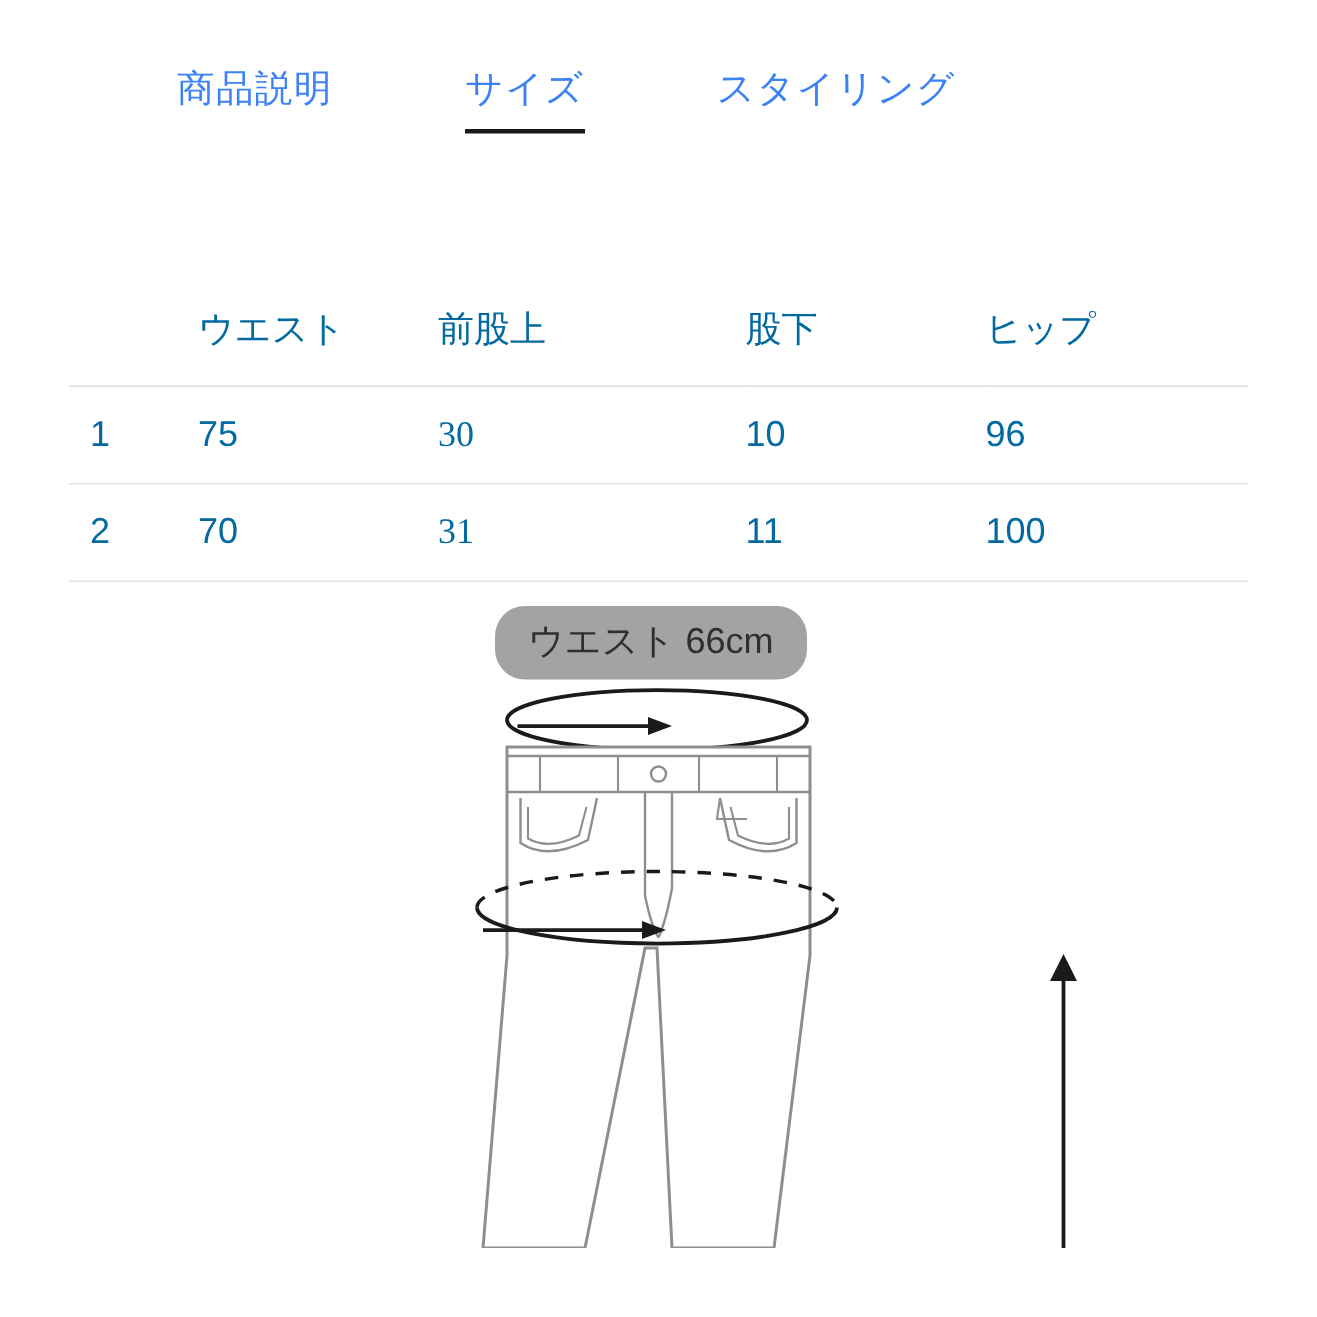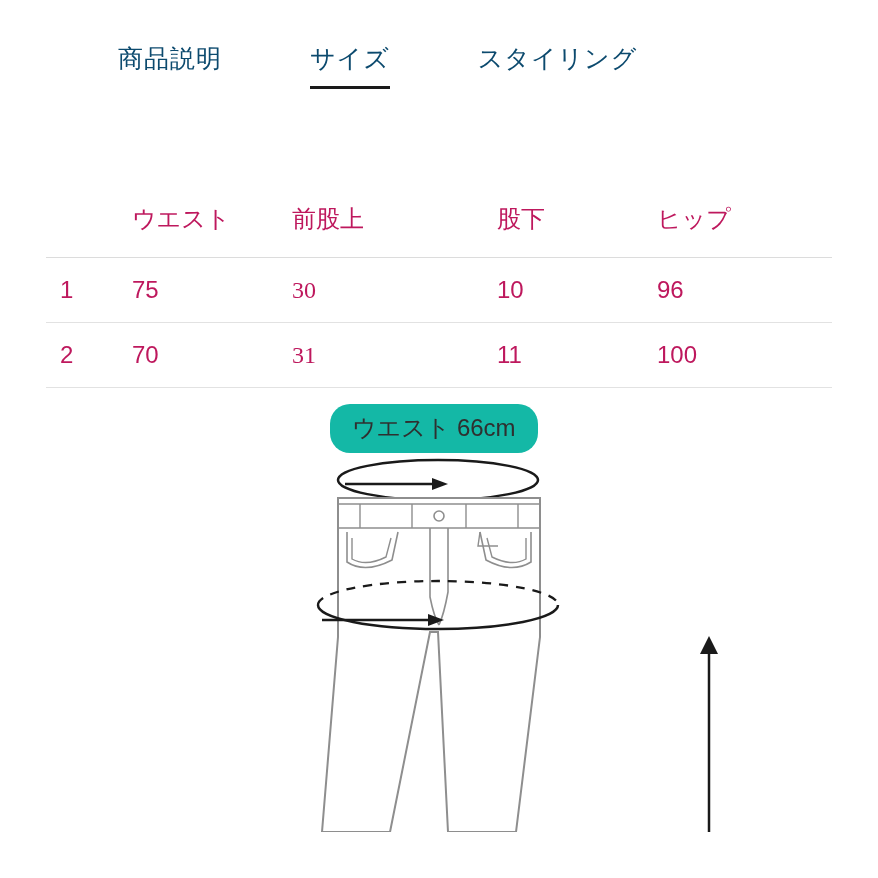--- a/index.html
+++ b/index.html
@@ -22,21 +22,21 @@
     align-items: flex-start;
     justify-content: flex-start;
     padding-top: 42px;
     padding-left: 118px;
     gap: 88px;
   }
   .tab {
     position: relative;
     font-size: 25px;
     letter-spacing: 1px;
-    color: #0c4a6e;
+    color: #3b82f6;
     padding-bottom: 14px;
     white-space: nowrap;
     cursor: pointer;
   }
   .tab.active::after {
     content: "";
     position: absolute;
     left: 0;
     right: 0;
     bottom: 0;
@@ -52,21 +52,21 @@
   table.size-table {
     width: 100%;
     border-collapse: collapse;
     table-layout: fixed;
   }
   table.size-table th,
   table.size-table td {
     text-align: left;
     font-weight: normal;
     font-size: 24px;
-    color: #be185d;
+    color: #0369a1;
     padding: 18px 0;
   }
   table.size-table thead th {
     padding-bottom: 22px;
   }
   table.size-table thead tr {
     border-bottom: 1px solid #dcdcdc;
   }
   table.size-table tbody tr {
     border-bottom: 1px solid #e2e2e2;
@@ -84,21 +84,21 @@
 
   
   .diagram {
     position: relative;
     width: 878px;
     height: 440px;
     margin-top: 4px;
   }
   .pill {
     position: absolute;
-    background: #14b8a6;
+    background: #a3a3a3;
     border-radius: 20px;
     font-size: 24px;
     color: #2f2f2f;
     padding: 10px 22px;
     white-space: nowrap;
     line-height: 1.2;
   }
   #pill-waist { left: 330px; top: 12px; }
   #pill-hip { left: 118px; top: 208px; }
   #pill-inseam { left: 640px; top: 398px; }

